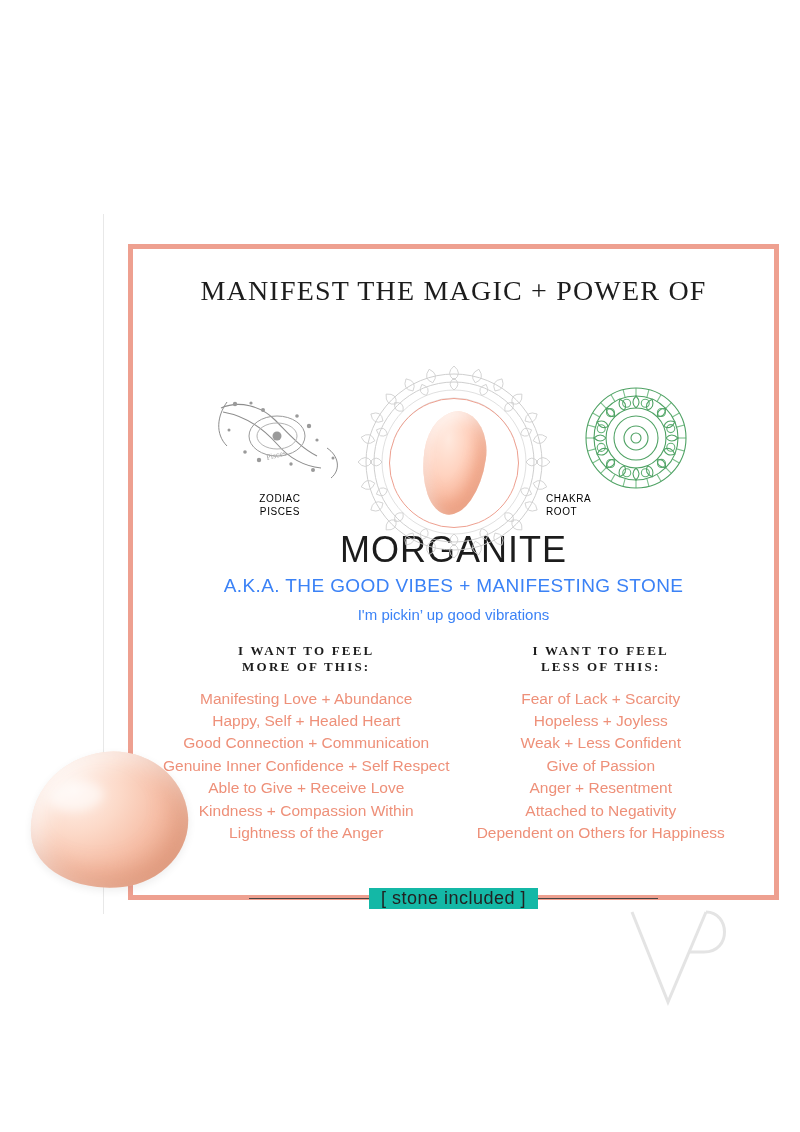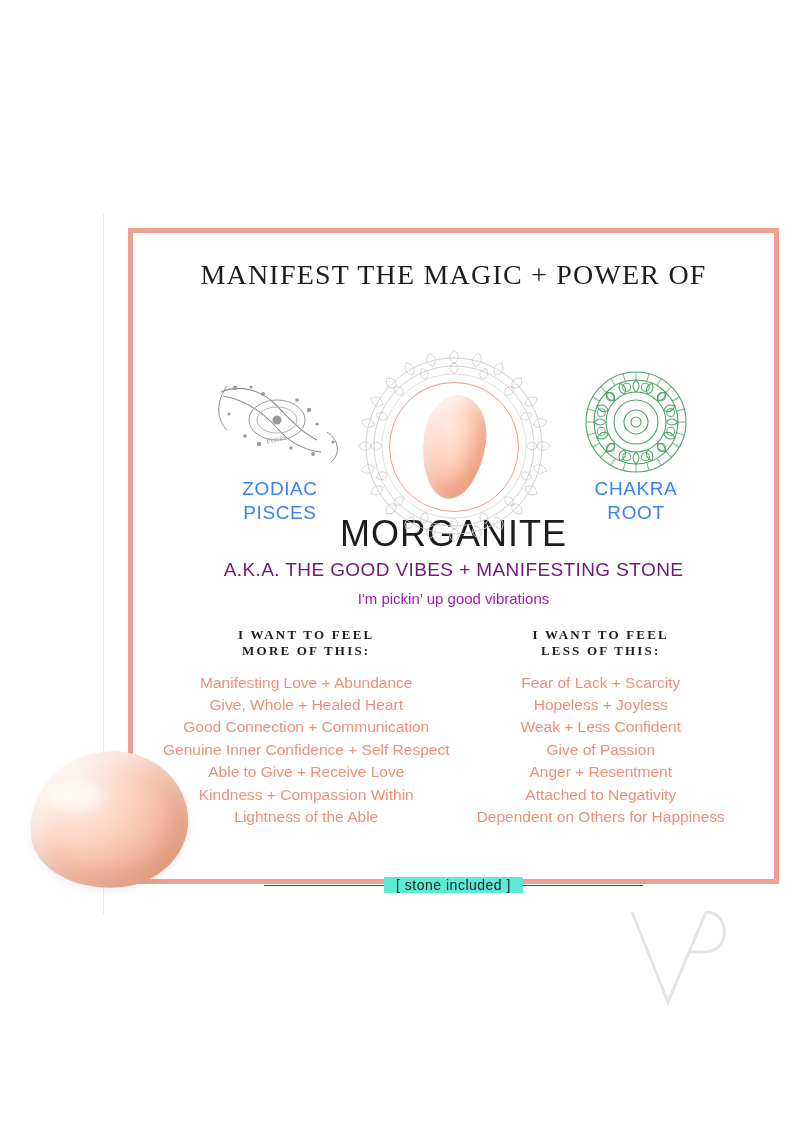--- a/index.html
+++ b/index.html
@@ -23,21 +23,21 @@
     top: 214px;
     width: 1px;
     height: 700px;
     background: #e8e8e8;
   }
 
   
   .card {
     position: absolute;
     left: 128px;
-    top: 228px;
+    top: 244px;
     width: 651px;
     height: 656px;
     border: 5px solid #eea090;
     background: #ffffff;
     box-sizing: border-box;
   }
 
   .headline {
     text-align: center;
     font-family: "Liberation Serif", serif;
@@ -61,32 +61,31 @@
     width: 170px;
     text-align: center;
   }
   .zodiac-art {
     height: 110px;
     display: flex;
     align-items: center;
     justify-content: center;
   }
   .zodiac-caption, .chakra-caption {
-    font-size: 19px;
-    color: #3b82f6;
+    font-size: 10px;
+    color: #000000;
     line-height: 1.25;
     letter-spacing: 0.6px;
   }
 
   .chakra-block {
     position: absolute;
     right: 48px;
     top: 70px;
     width: 180px;
-    text-align: center;
   }
   .chakra-art {
     height: 110px;
     display: flex;
     align-items: center;
     justify-content: center;
   }
 
   .stone-block {
     position: absolute;
@@ -134,27 +133,27 @@
     text-align: center;
     font-size: 36px;
     letter-spacing: 1px;
     color: #1c1c1c;
     margin-top: -4px;
   }
   .aka {
     text-align: center;
     font-size: 19px;
     letter-spacing: .4px;
-    color: #701a75;
+    color: #3b82f6;
     margin-top: 4px;
   }
   .tagline {
     text-align: center;
     font-size: 15px;
-    color: #a21caf;
+    color: #3b82f6;
     margin-top: 9px;
   }
 
   
   .columns {
     display: flex;
     margin-top: 20px;
     padding: 0 26px;
   }
   .col {
@@ -189,24 +188,24 @@
     display: flex;
     align-items: center;
     justify-content: center;
   }
   .footer-rule {
     height: 1px;
     background: #444;
     width: 120px;
   }
   .footer-text {
-    font-size: 14px;
+    font-size: 18px;
     color: #222;
     padding: 0 12px;
-    background: #5eead4;
+    background: #14b8a6;
     letter-spacing: .5px;
   }
 
   
   .loose-stone {
     position: absolute;
     left: 30px;
     top: 752px;
     width: 158px;
     height: 136px;
@@ -421,26 +420,26 @@
   <div class="tagline">I'm pickin’ up good vibrations</div>
 
   <div class="columns">
     <div class="col">
       <div class="col-head">
         <div>I WANT TO FEEL</div>
         <div>MORE OF THIS:</div>
       </div>
       <ul class="col-list">
         <li>Manifesting Love + Abundance</li>
-        <li>Give, Whole + Healed Heart</li>
+        <li>Happy, Self + Healed Heart</li>
         <li>Good Connection + Communication</li>
         <li>Genuine Inner Confidence + Self Respect</li>
         <li>Able to Give + Receive Love</li>
         <li>Kindness + Compassion Within</li>
-        <li>Lightness of the Able</li>
+        <li>Lightness of the Anger</li>
       </ul>
     </div>
     <div class="col">
       <div class="col-head">
         <div>I WANT TO FEEL</div>
         <div>LESS OF THIS:</div>
       </div>
       <ul class="col-list">
         <li>Fear of Lack + Scarcity</li>
         <li>Hopeless + Joyless</li>

